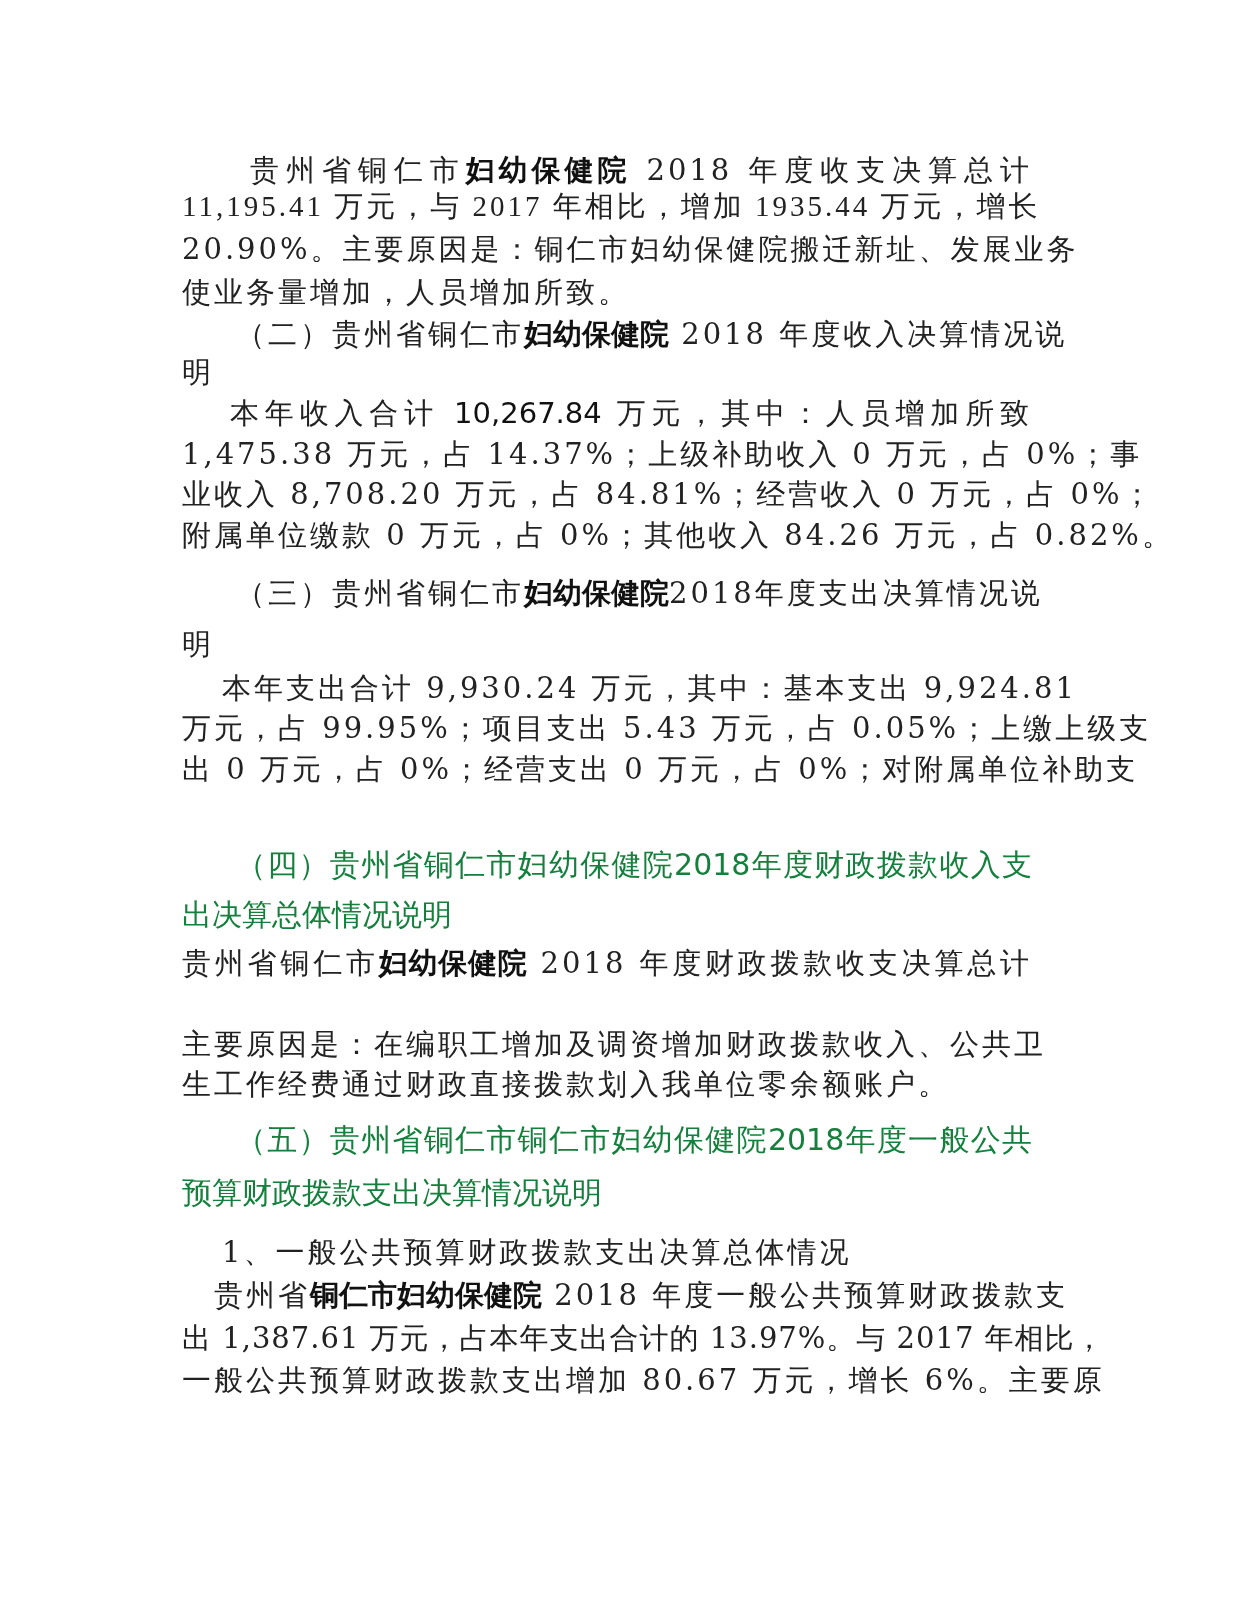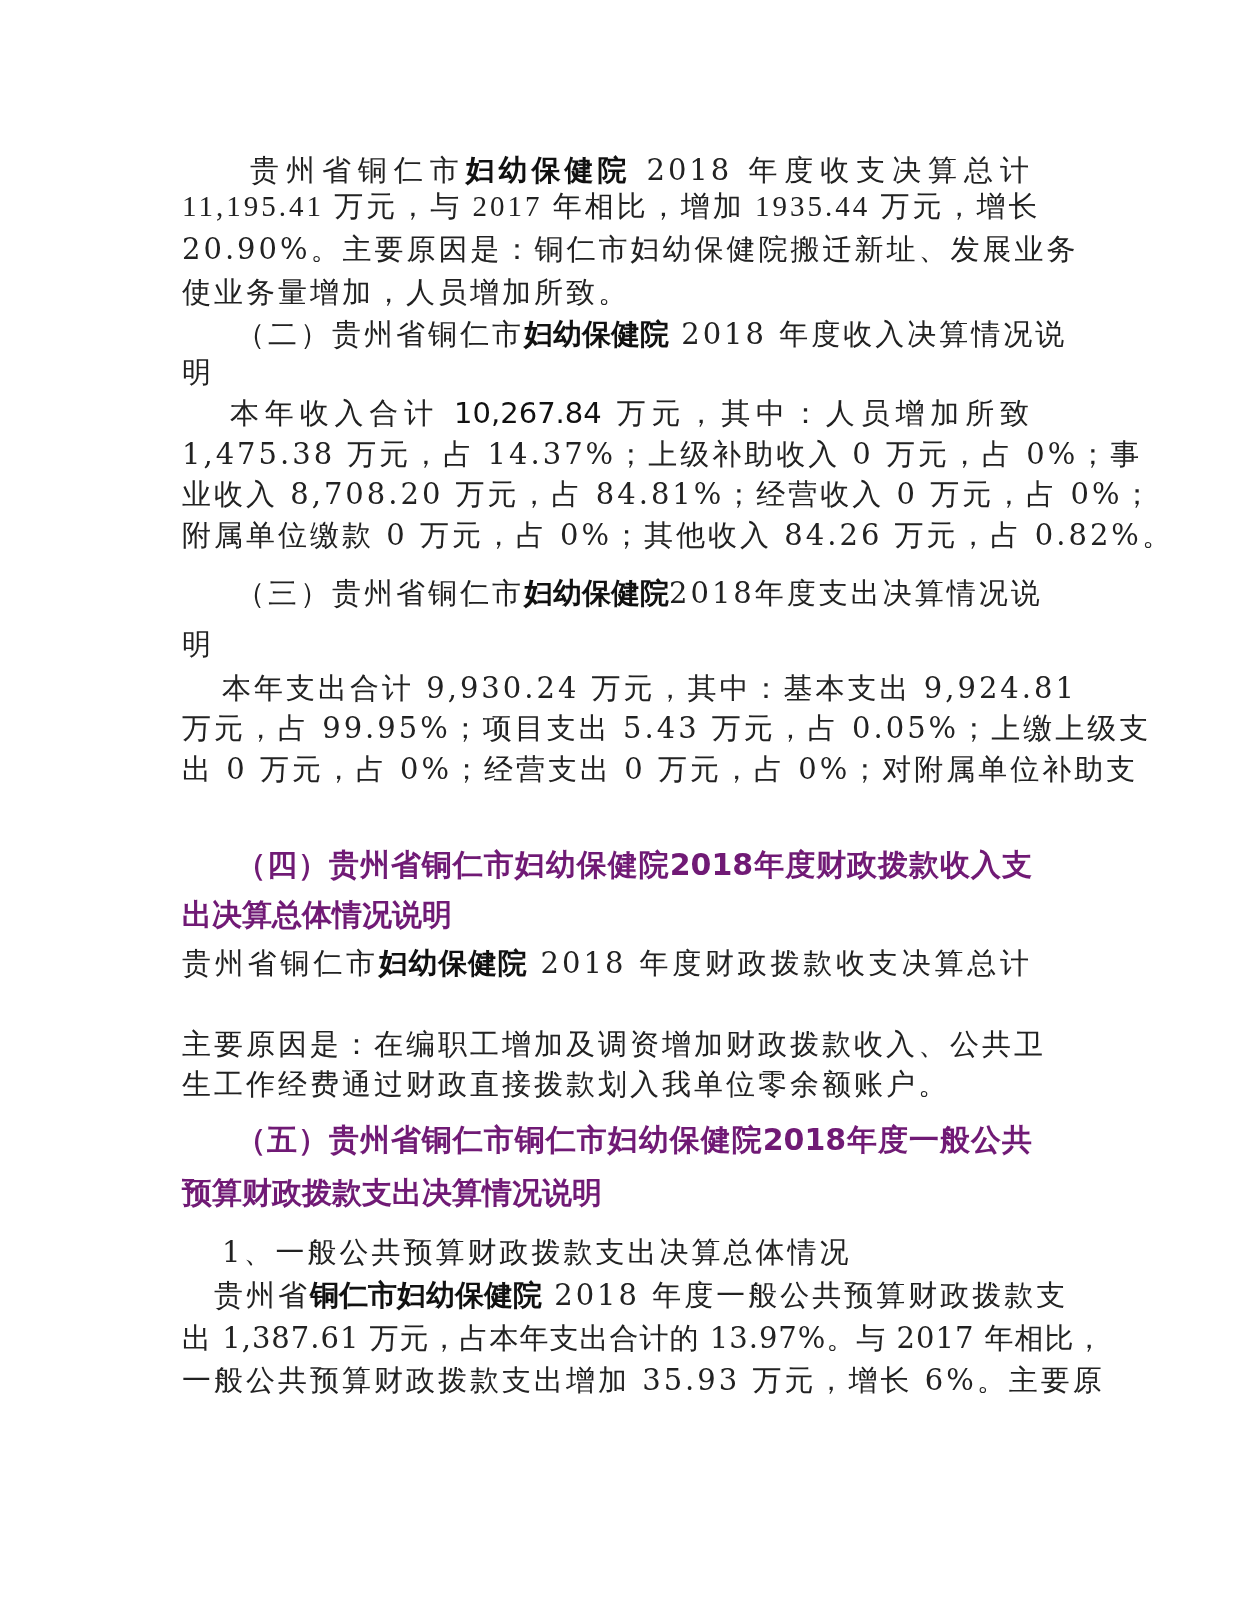--- a/index.html
+++ b/index.html
@@ -7,21 +7,21 @@
   .page { position: absolute; left: 0; top: 0; width: 1236px; height: 1600px; background: #fff; }
   .line {
     position: absolute; left: 182px; width: 850px; white-space: nowrap;
     font-family: "DejaVu Serif", "Liberation Serif", serif;
     font-size: 29px; line-height: 40px; color: #222; letter-spacing: 3px;
     text-align: justify; text-align-last: justify;
   }
   .line.nojust { text-align: left; text-align-last: left; }
   .line.head {
     font-family: "DejaVu Sans", "Liberation Sans", sans-serif;
-    font-weight: bold; color: #701a75; letter-spacing: 0px; font-size: 30px;
+    font-weight: normal; color: #15803d; letter-spacing: 0px; font-size: 30px;
   }
   .b { font-family: "DejaVu Sans", "Liberation Sans", sans-serif; font-weight: bold; color: #111; letter-spacing: 0px; }
 </style>
 </head>
 <body>
 
 <div class="page">
 
   <div class="line" style="top:143px; left:250px; width:782px;margin-top:7px;"><span>贵州省铜仁市</span><span class="b">妇幼保健院</span><span> 2018 年度收支决算总计</span></div>
   <div class="line" style="top:186px;font-family:Liberation Serif, serif;">11,195.41 万元，与 2017 年相比，增加 1935.44 万元，增长</div>
@@ -45,15 +45,15 @@
   <div class="line head nojust" style="top:895px;">出决算总体情况说明</div>
   <div class="line" style="top:943px;"><span>贵州省铜仁市</span><span class="b">妇幼保健院</span><span> 2018 年度财政拨款收支决算总计</span></div>
   <div class="line nojust" style="top:1064px;">生工作经费通过财政直接拨款划入我单位零余额账户。</div>
   <div class="line" style="top:1024px;">主要原因是：在编职工增加及调资增加财政拨款收入、公共卫</div>
 
   <div class="line head" style="top:1120px; left:236px; width:796px;">（五）贵州省铜仁市铜仁市妇幼保健院2018年度一般公共</div>
   <div class="line head nojust" style="top:1173px;">预算财政拨款支出决算情况说明</div>
   <div class="line nojust" style="top:1232px; left:222px;">1、一般公共预算财政拨款支出决算总体情况</div>
   <div class="line" style="top:1275px;margin-left:32px;"><span>贵州省</span><span class="b">铜仁市妇幼保健院</span><span> 2018 年度一般公共预算财政拨款支</span></div>
   <div class="line" style="top:1318px; letter-spacing:1px;">出 1,387.61 万元，占本年支出合计的 13.97%。与 2017 年相比，</div>
-  <div class="line" style="top:1360px;">一般公共预算财政拨款支出增加 35.93 万元，增长 6%。主要原</div>
+  <div class="line" style="top:1360px;">一般公共预算财政拨款支出增加 80.67 万元，增长 6%。主要原</div>
 
 </div>
 
 </body></html>

